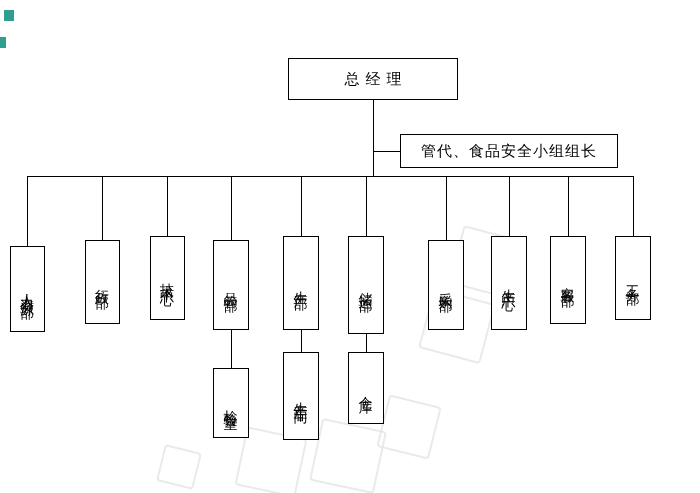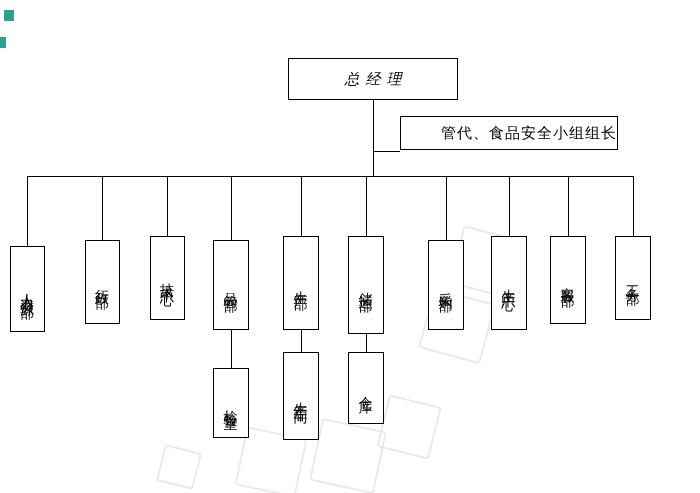--- a/index.html
+++ b/index.html
@@ -10,22 +10,22 @@
   
   .hline,.vline{position:absolute;background:#000;z-index:1;}
   .hline{height:1px;}
   .vline{width:1px;}
   
   .box{
     position:absolute;border:1px solid #000;background:#fff;
     display:flex;align-items:center;justify-content:center;
     font-size:15px;z-index:2;box-sizing:border-box;text-align:center;
   }
-  .box.root{left:288px;top:58px;width:170px;height:42px;letter-spacing:6px;padding-left:6px;font-style:italic;}
-  .box.staff{left:400px;top:116px;width:218px;height:34px;letter-spacing:1px;justify-content:flex-end;}
+  .box.root{left:288px;top:58px;width:170px;height:42px;letter-spacing:6px;padding-left:6px;}
+  .box.staff{left:400px;top:134px;width:218px;height:34px;letter-spacing:1px;}
   .vtext{
     writing-mode:vertical-rl;text-orientation:upright;
     letter-spacing:3px;line-height:1;font-size:14px;
   }
   
   .wm{position:absolute;border:2px solid #dedede;opacity:.65;z-index:0;border-radius:4px;}
   
   .mark{position:absolute;background:#2e9e8f;z-index:3;}
   .mark1{left:4px;top:10px;width:10px;height:11px;}
   .mark2{left:0px;top:37px;width:6px;height:11px;}

